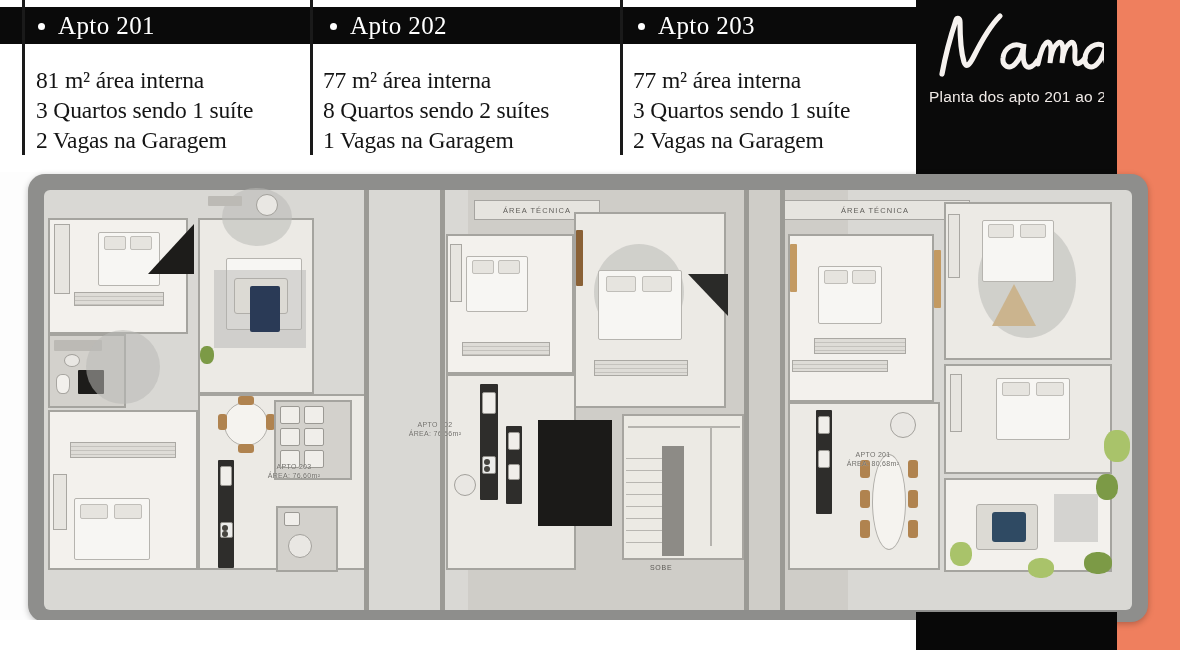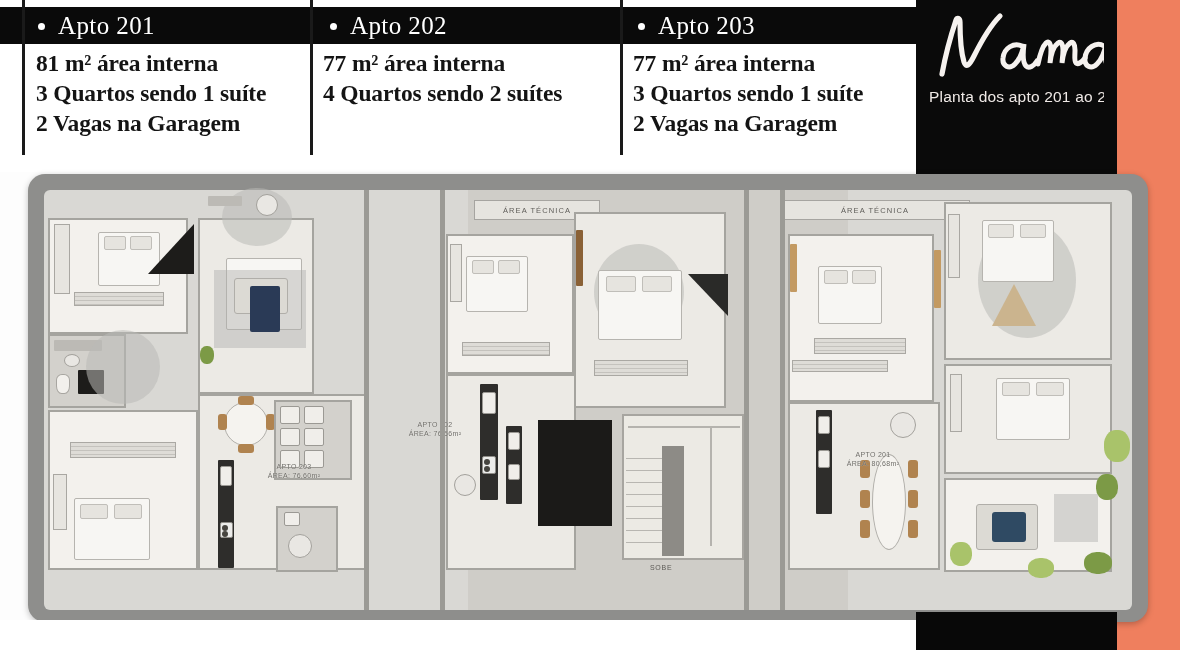--- a/index.html
+++ b/index.html
@@ -60,25 +60,25 @@
     background: #ffffff;
     margin-right: 13px;
     flex: 0 0 auto;
   }
   .t0 { left: 38px; }
   .t1 { left: 330px; }
   .t2 { left: 638px; }
 
   .spec-lines {
     position: absolute;
-    top: 48px;
+    top: 65px;
     font-family: "Liberation Serif", serif;
     color: #141414;
     font-size: 23.5px;
-    font-weight: 700;
+    font-weight: 400;
     line-height: 30px;
     letter-spacing: -0.15px;
     white-space: nowrap;
   }
   .s0 { left: 36px; }
   .s1 { left: 323px; }
   .s2 { left: 633px; }
   .spec-lines .ln { display: block; }
 
   
@@ -368,21 +368,22 @@
       <span class="ln">3 Quartos sendo 1 suíte</span>
       <span class="ln">2 Vagas na Garagem</span>
     </div>
 
     <div class="apto-title t1">
       <span class="dot"></span>
       <span>Apto 202</span>
     </div>
     <div class="spec-lines s1">
       <span class="ln">77 m² área interna</span>
-      <span class="ln">4 Quartos sendo 2 suítes</span>
+      <span class="ln">8 Quartos sendo 2 suítes</span>
+      <span class="ln">1 Vagas na Garagem</span>
     </div>
 
     <div class="apto-title t2">
       <span class="dot"></span>
       <span>Apto 203</span>
     </div>
     <div class="spec-lines s2">
       <span class="ln">77 m² área interna</span>
       <span class="ln">3 Quartos sendo 1 suíte</span>
       <span class="ln">2 Vagas na Garagem</span>

